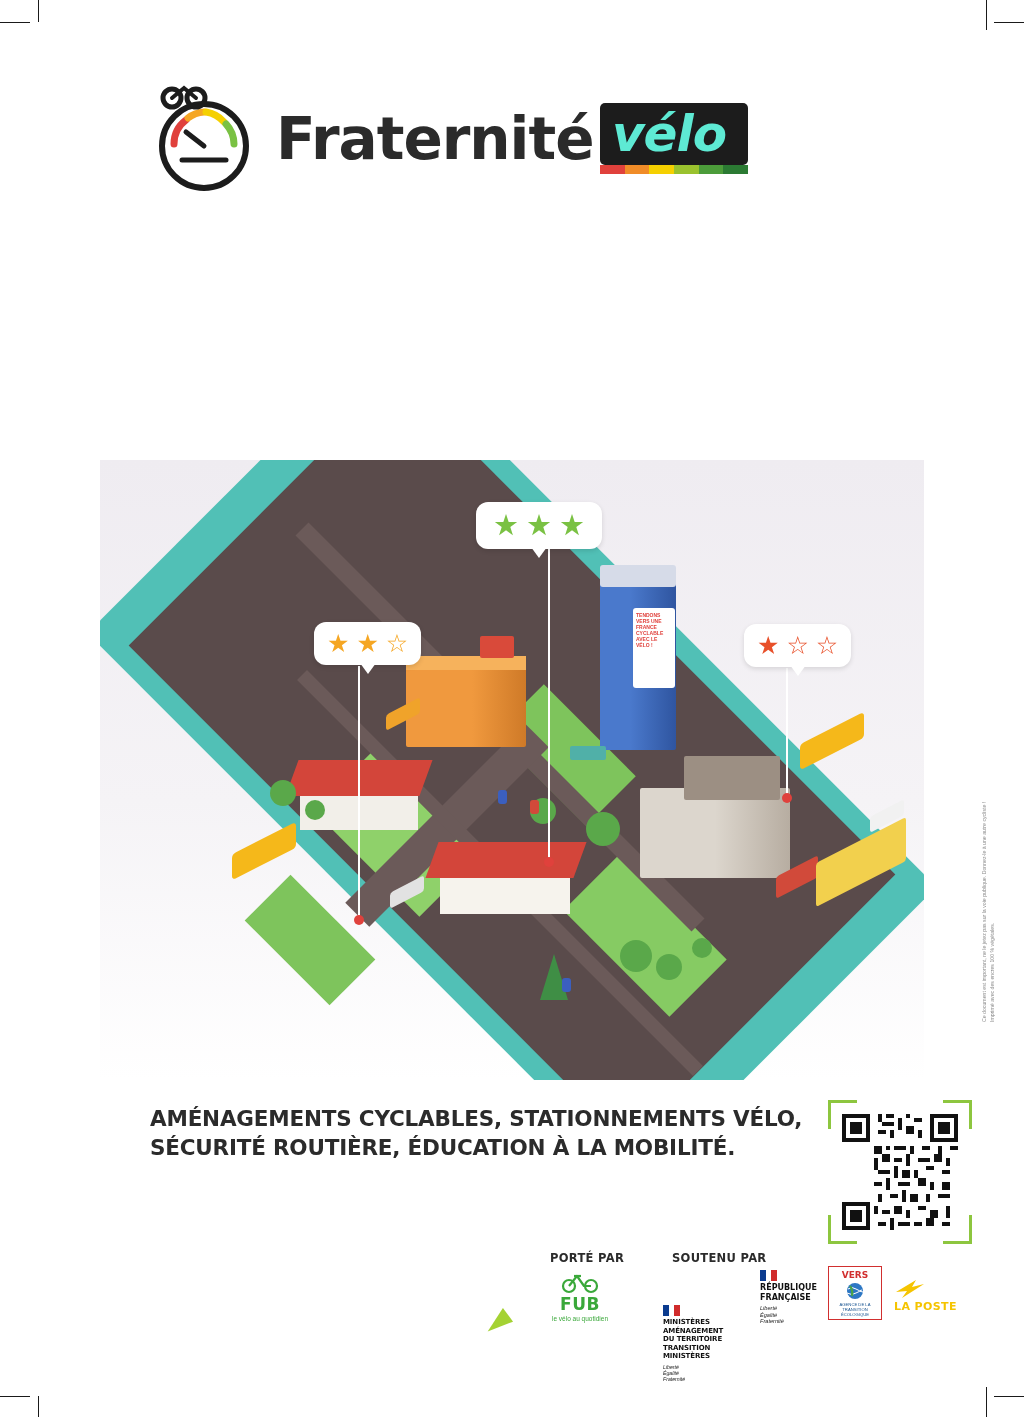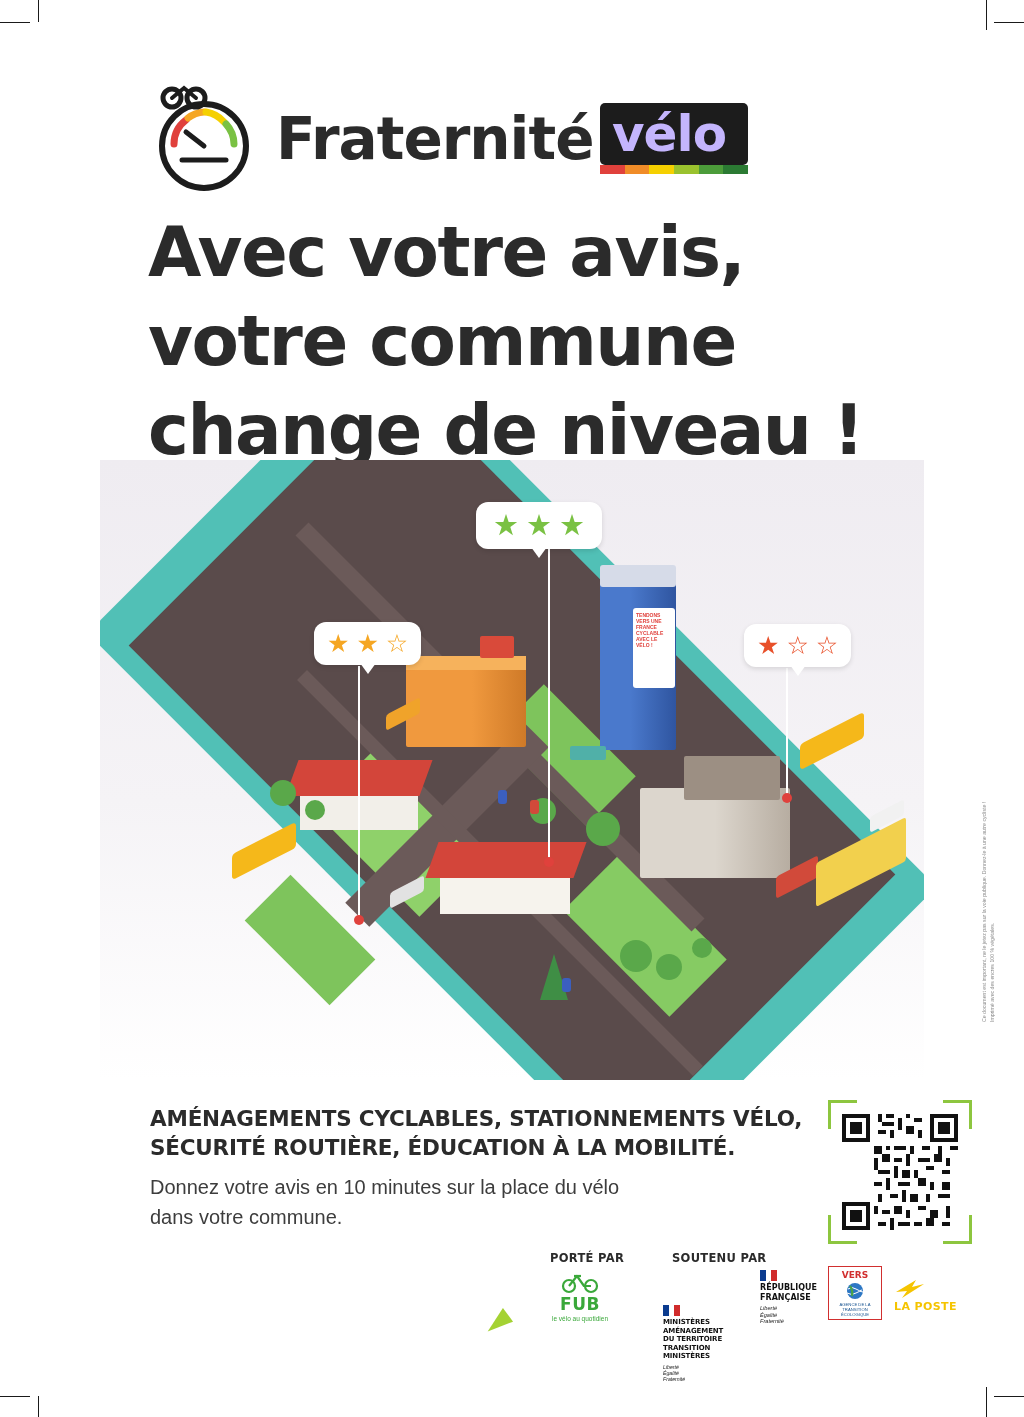--- a/index.html
+++ b/index.html
@@ -63,23 +63,24 @@
     width: 148px;
     height: 62px;
     background: #1c1c1c;
     border-radius: 5px;
   }
   #logo-velo span {
     position: absolute;
     left: 12px; top: 2px;
     font-size: 50px;
     font-weight: bold;
-    color: #c4b5fd;
+    color: #5eead4;
     letter-spacing: -1px;
     font-family: "DejaVu Sans", sans-serif;
+    font-style: italic;
   }
   #logo-velo .bar {
     position: absolute;
     bottom: -9px;
     left: 0;
     width: 148px;
     height: 9px;
     display: flex;
   }
   #logo-velo .bar i { flex: 1 1 0; display: block; }
@@ -365,25 +366,20 @@
         <i style="background:#e0413c"></i>
           <i style="background:#f08c28"></i>
           <i style="background:#f5d000"></i>
           <i style="background:#9ac22e"></i>
           <i style="background:#4c9c3a"></i>
           <i style="background:#2b7a33"></i>
       </div>
     </div>
   </div>
 
-  <div id="headline">
-    <div>Avec votre avis,</div>
-    <div>votre commune</div>
-    <div>change de niveau !</div>
-  </div>
 
   <div id="illus">
     <div id="ground"></div>
 
     <div class="block" style="left:220px; top:300px; width:150px; height:150px;"></div>
     <div class="block" style="left:400px; top:230px; width:130px; height:130px; background:#7ec45c;"></div>
     <div class="block" style="left:470px; top:400px; width:150px; height:150px; background:#86cb63;"></div>
     <div class="block" style="left:150px; top:420px; width:120px; height:120px; background:#7ec45c;"></div>
 
     <div class="road" style="left:120px; top:250px; width:560px; height:34px;"></div>
@@ -454,24 +450,20 @@
   <div id="sidenote">
     <div>Ce document est important, ne le jetez pas sur la voie publique. Donnez-le à une autre cycliste !</div>
     <div>Imprimé avec des encres 100 % végétales.</div>
   </div>
 
   <div id="bottom">
     <h2>
       <span>AMÉNAGEMENTS CYCLABLES, STATIONNEMENTS VÉLO,</span><br>
       <span>SÉCURITÉ ROUTIÈRE, ÉDUCATION À LA MOBILITÉ.</span>
     </h2>
-    <p>
-      <span>Donnez votre avis en 10 minutes sur la place du vélo</span><br>
-      <span>dans votre commune.</span>
-    </p>
   </div>
 
   <div id="qr-wrap">
     <div class="qr-corner tl"></div>
     <div class="qr-corner tr"></div>
     <div class="qr-corner bl"></div>
     <div class="qr-corner br"></div>
     <svg id="qr" viewBox="0 0 29 29" shape-rendering="crispEdges">
       <rect width="29" height="29" fill="#ffffff"></rect>
       <g fill="#111111">

